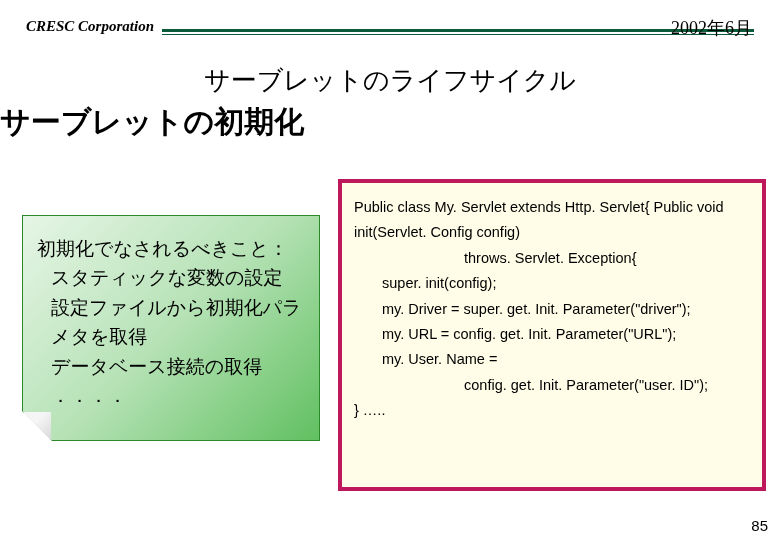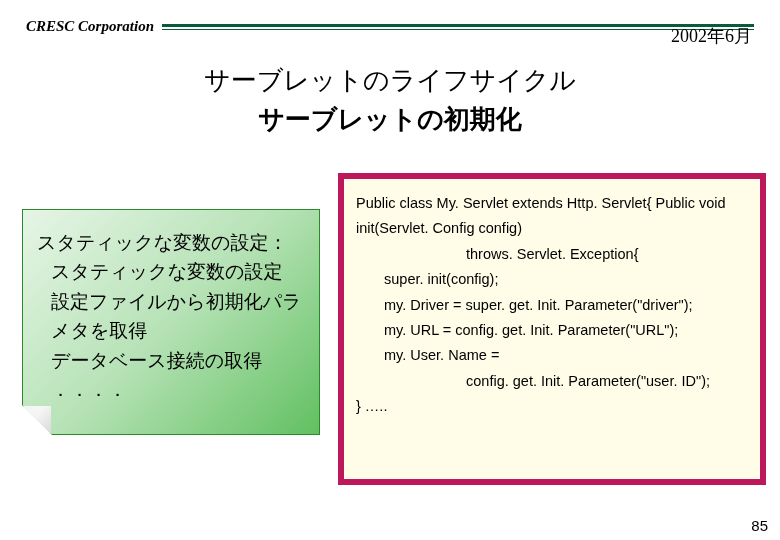--- a/index.html
+++ b/index.html
@@ -6,35 +6,35 @@
   body {
     width: 780px;
     height: 540px;
     background: #ffffff;
     font-family: "Arial", "Helvetica", sans-serif;
     position: relative;
     overflow: hidden;
   }
   .header {
     display: flex;
-    align-items: flex-start;
+    align-items: flex-end;
     padding: 18px 18px 0 26px;
     position: relative;
   }
   .corp {
     font-style: italic;
     font-weight: bold;
     font-size: 15px;
     font-family: "Times New Roman", serif;
     white-space: nowrap;
   }
   .date {
     position: absolute;
     right: 28px;
-    top: 24px;
+    top: 16px;
     font-size: 18px;
     font-family: "MS Mincho", serif;
   }
   .rule-wrap {
     flex: 1;
     margin-left: 8px;
     margin-right: 8px;
     margin-top: 6px;
   }
   .rule {
@@ -52,22 +52,22 @@
     background: #ffffff;
   }
   .title-main {
     text-align: center;
     font-size: 26px;
     font-weight: normal;
     margin-top: 28px;
     font-family: "MS PGothic","Meiryo",sans-serif;
   }
   .title-sub {
-    text-align: center;
-    font-size: 26px;
+    text-align: left;
+    font-size: 30px;
     margin-top: 4px;
     font-family: Liberation Mono, monospace;
   }
   .content {
     position: relative;
     margin-top: 36px;
   }
   .left-box {
     position: absolute;
     left: 22px;
@@ -106,21 +106,21 @@
     border-left: 1px solid #999;
     border-bottom: 1px solid #999;
   }
   .right-box {
     position: absolute;
     left: 338px;
     top: 0;
     width: 428px;
     height: 312px;
     background: #fffde8;
-    border: 6px solid #be185d;
+    border: 4px solid #be185d;
     padding: 12px 12px;
     font-size: 14.5px;
     font-family: "Arial", sans-serif;
     line-height: 1.75;
   }
   .right-box .ind1 { padding-left: 48px; display:block; }
   .right-box .ind2 { padding-left: 28px; display:block; }
   .right-box .ind3 { padding-left: 110px; display:block; }
   .page-num {
     position: absolute;
@@ -139,21 +139,21 @@
       <div class="rule"></div>
     </div>
   <span class="date">2002年6月</span>
 </div>
 
 <h1 class="title-main">サーブレットのライフサイクル</h1>
 <h2 class="title-sub">サーブレットの初期化</h2>
 
 <div class="content">
   <div class="left-box">
-    <div>スタティックな変数の設定：</div>
+    <div>初期化でなされるべきこと：</div>
     <div class="indent">スタティックな変数の設定</div>
     <div class="indent">設定ファイルから初期化パラメタを取得</div>
     <div class="indent">データベース接続の取得</div>
     <div class="indent">．．．．</div>
     <div class="foldshadow"></div>
   </div>
 
   <div class="right-box">
     <span>Public class My. Servlet extends Http. Servlet{</span>
     <span>Public void init(Servlet. Config config)</span>

